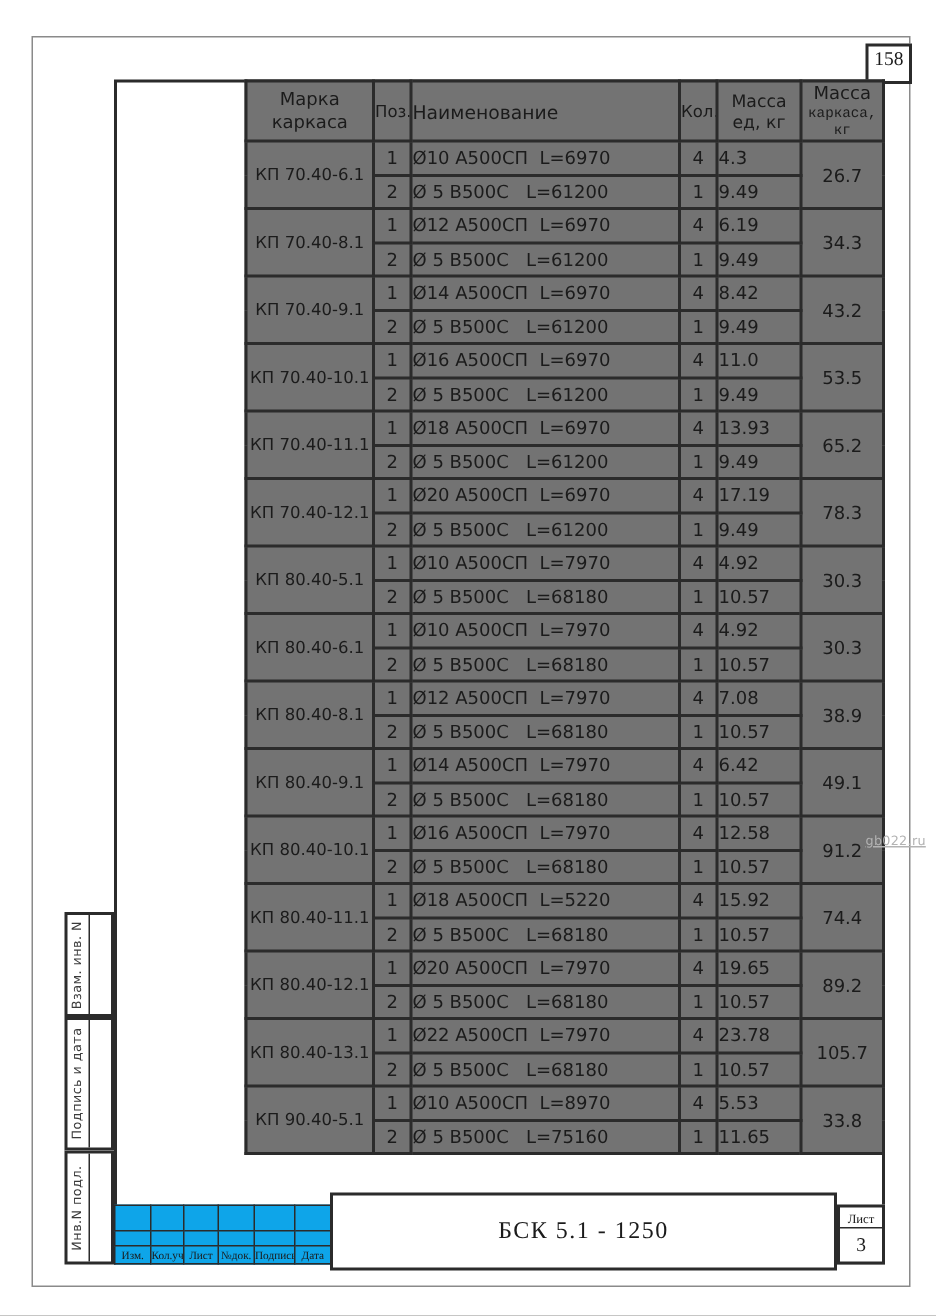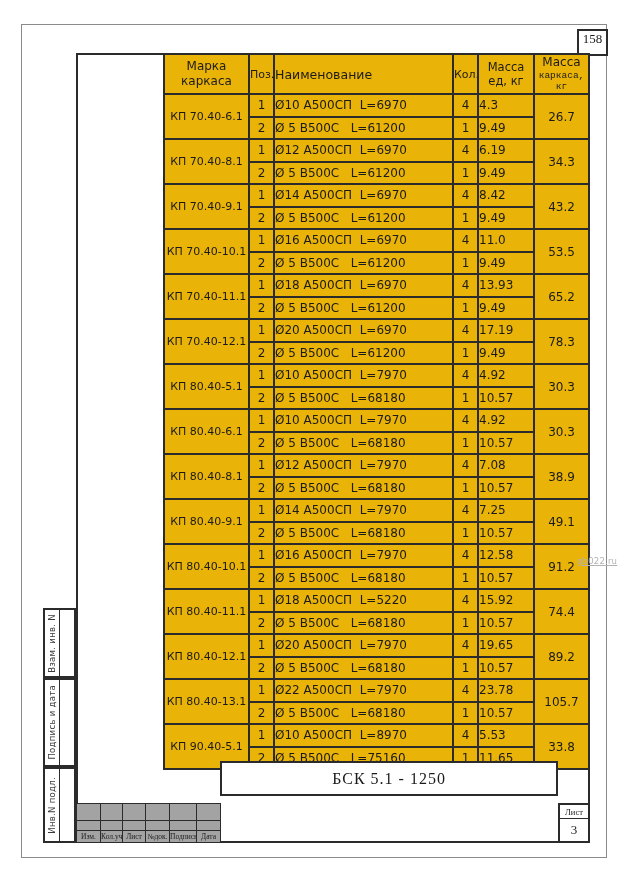--- a/index.html
+++ b/index.html
@@ -27,21 +27,21 @@
   }
   
   .inner-frame{
     position:absolute;left:76px;top:53px;width:514px;height:790px;
     border:2px solid #2b2b2b;box-sizing:border-box;
   }
   
   table.spec{
     position:absolute;left:163px;top:53px;width:427px;
     border-collapse:collapse;table-layout:fixed;
-    background:#eab308;
+    background:#737373;
   }
   table.spec th,table.spec td{
     border:2px solid #2b2b2b;
     padding:0;overflow:hidden;
     font-weight:normal;
     vertical-align:middle;
   }
   table.spec thead tr{height:40px;}
   table.spec tbody tr{height:22.5px;}
   .th-mark{font-size:12px;text-align:center;white-space:pre-line;line-height:1.25;}
@@ -54,32 +54,32 @@
   .th-framemass .l2{font-size:9.5px;font-family:Liberation Mono, monospace;}
   .cell-mark{font-size:11px;text-align:center;}
   .cell-pos{font-size:12px;text-align:center;}
   .cell-name{font-size:12px;text-align:left;padding-left:7px;white-space:pre;}
   .cell-qty{font-size:12px;text-align:center;}
   .cell-mass{font-size:12px;text-align:left;padding-left:7px;}
   .cell-total{font-size:12px;text-align:center;}
   
   .tb-grid{
     position:absolute;left:76px;top:803px;width:144px;height:40px;
-    border-collapse:collapse;table-layout:fixed;background:#a3a3a3;
+    border-collapse:collapse;table-layout:fixed;background:#0ea5e9;
   }
   .tb-grid td{
     border:1.5px solid #2b2b2b;padding:0;overflow:hidden;
     font-family:"Liberation Serif",serif;font-size:7.5px;text-align:center;
     vertical-align:middle;white-space:nowrap;
   }
   .tb-grid tr.r1{height:17px;}
   .tb-grid tr.r2{height:9px;}
   .tb-grid tr.r3{height:12px;}
   .tb-doc{
-    position:absolute;left:220px;top:761px;width:338px;height:35px;
+    position:absolute;left:220px;top:795px;width:338px;height:52px;
     border:2px solid #2b2b2b;box-sizing:border-box;background:#fff;
     display:flex;align-items:center;justify-content:center;
     font-family:"Liberation Serif",serif;font-size:16px;letter-spacing:1px;
   }
   .tb-sheet{
     position:absolute;left:558px;top:803px;width:32px;height:40px;
     border:2px solid #2b2b2b;box-sizing:border-box;background:#fff;
     display:flex;flex-direction:column;
   }
   .tb-sheet .lbl{
@@ -276,21 +276,21 @@
           <td class="cell-pos">2</td>
           <td class="cell-name">Ø 5 В500С   L=68180</td>
           <td class="cell-qty">1</td>
           <td class="cell-mass">10.57</td>
         </tr>
         <tr>
           <td class="cell-mark" rowspan="2">КП 80.40-9.1</td>
           <td class="cell-pos">1</td>
           <td class="cell-name">Ø14 А500СП  L=7970</td>
           <td class="cell-qty">4</td>
-          <td class="cell-mass">7.25</td>
+          <td class="cell-mass">6.42</td>
           <td class="cell-total" rowspan="2">49.1</td>
         </tr>
         <tr>
           <td class="cell-pos">2</td>
           <td class="cell-name">Ø 5 В500С   L=68180</td>
           <td class="cell-qty">1</td>
           <td class="cell-mass">10.57</td>
         </tr>
         <tr>
           <td class="cell-mark" rowspan="2">КП 80.40-10.1</td>

